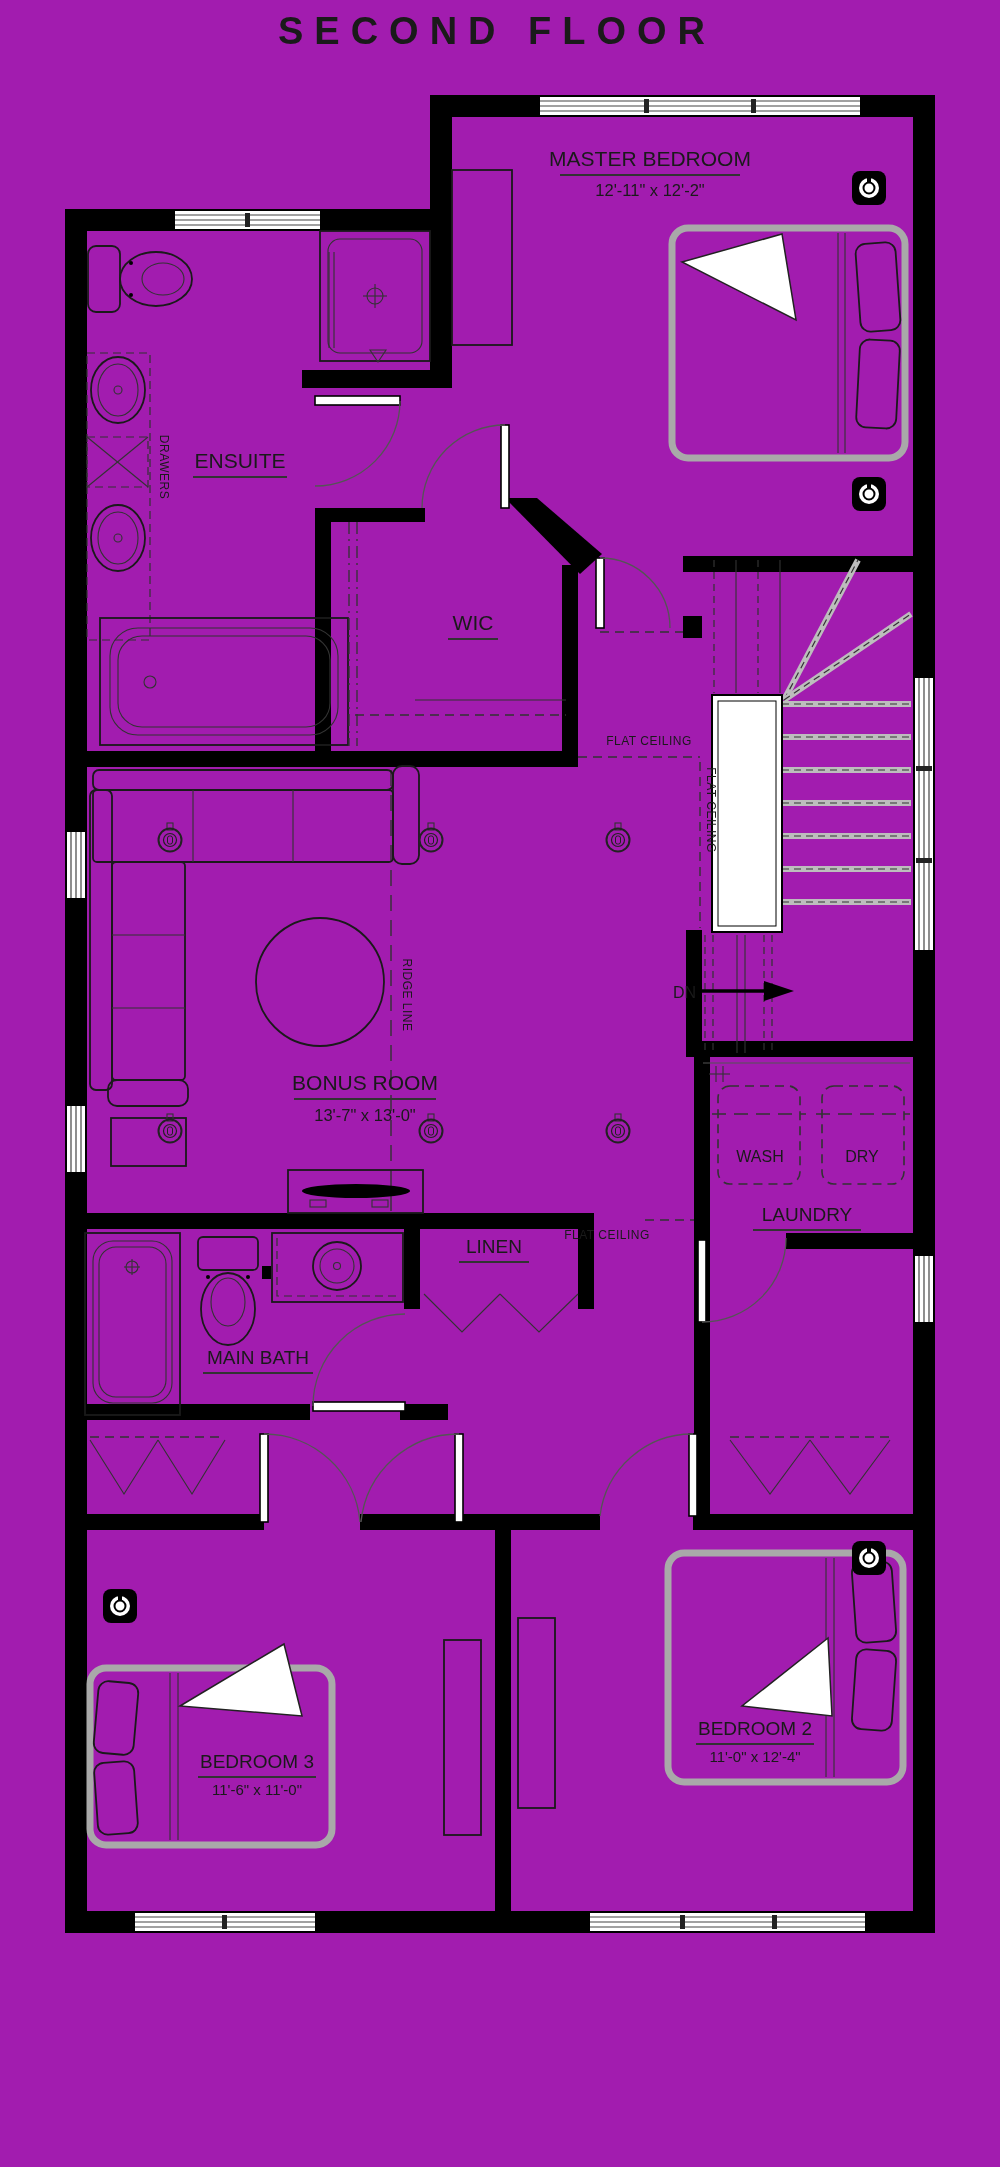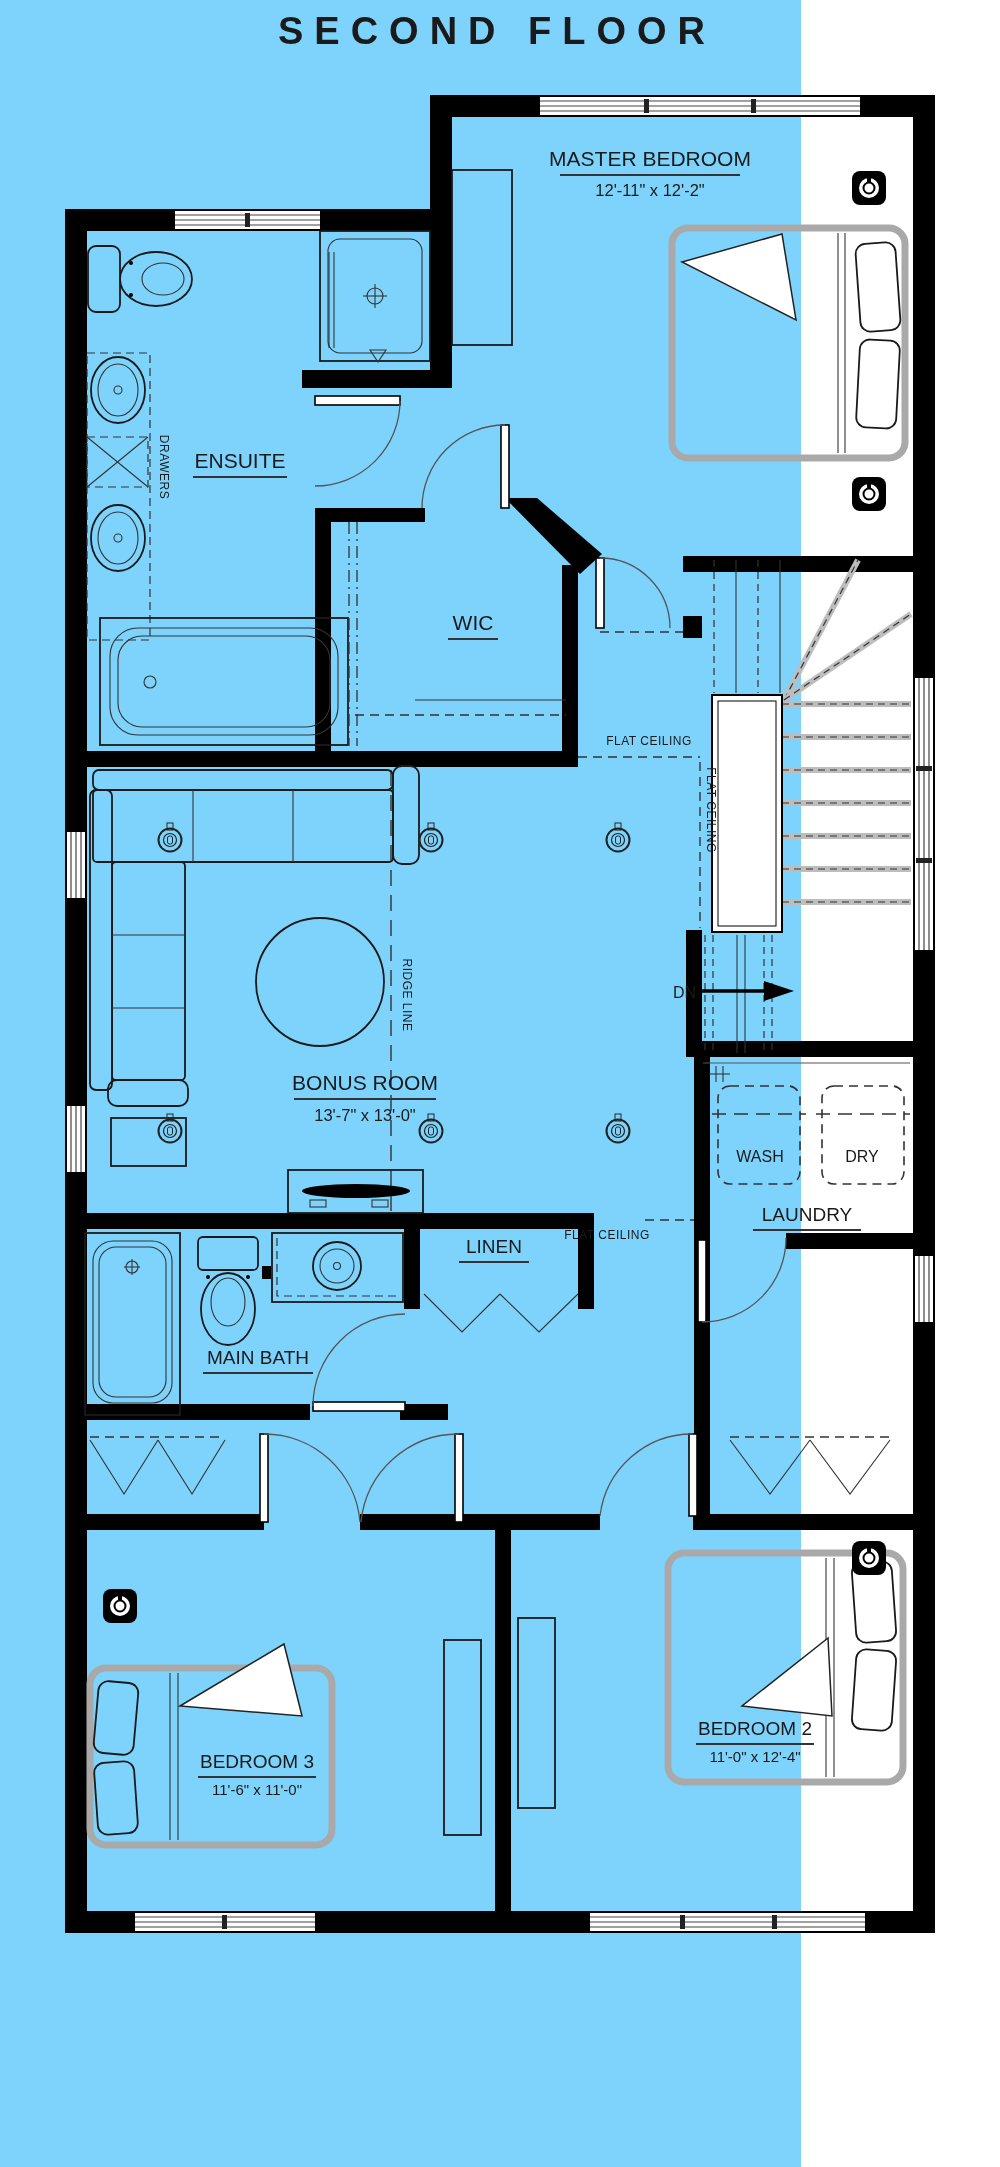--- a/index.html
+++ b/index.html
@@ -1,16 +1,16 @@
 <!DOCTYPE html>
 <html><head>
 <meta charset="utf-8">
 <style>
   html,body{margin:0;padding:0;background:#ffffff;}
-  .page{width:801px;height:2167px;position:relative;background:#7dd3fc;}
+  .page{width:1000px;height:2167px;position:relative;background:#a21caf;}
   svg{display:block;}
   text{font-family:"Liberation Sans","DejaVu Sans",sans-serif;fill:#1a1a1a;}
   .title-text{font-weight:bold;letter-spacing:11px;font-size:38px;}
   .room-name{font-size:21px;}
   .room-name-sm{font-size:19px;}
   .room-dims{font-size:16.5px;}
   .tiny-label{font-size:12px;letter-spacing:0.5px;}
   .appliance-label{font-size:16px;}
   .dn-label{font-size:16px;}
   .wall{fill:#000;stroke:none;}

